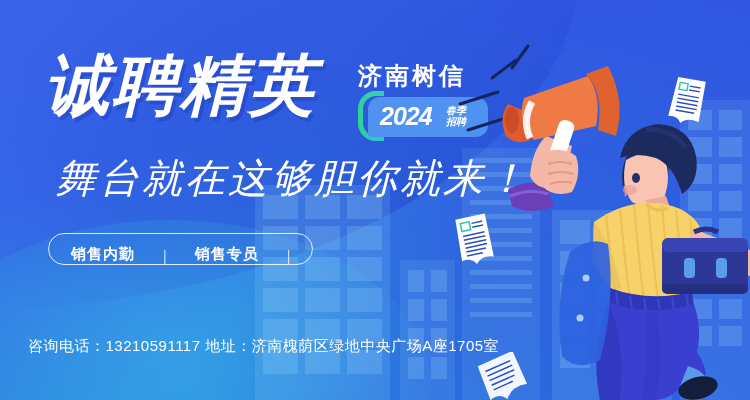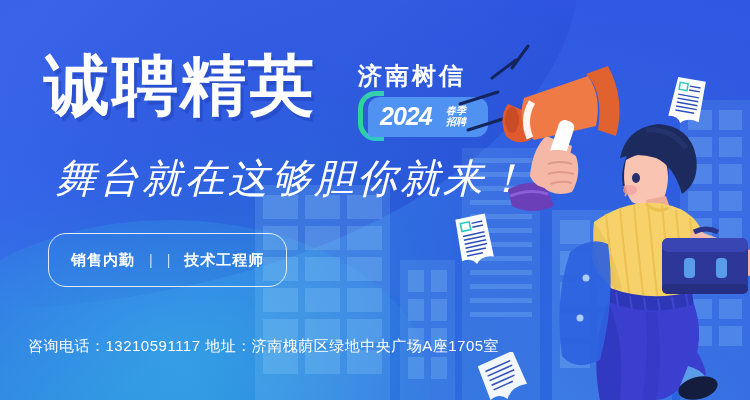--- a/index.html
+++ b/index.html
@@ -65,20 +65,21 @@
     background: rgba(165,225,255,0.20);
   }
 
   
   .headline {
     position: absolute;
     left: 44px;
     top: 52px;
     font-size: 66px;
     font-weight: bold;
+    font-style: italic;
     color: #ffffff;
     letter-spacing: 2px;
     line-height: 1;
     text-shadow: 3px 4px 0 rgba(26,52,170,0.35);
     white-space: nowrap;
   }
 
   .brand-block {
     position: absolute;
     left: 358px;
@@ -157,27 +158,27 @@
     letter-spacing: 3px;
     line-height: 1;
     white-space: nowrap;
     margin-left: 16px;
   }
 
   .positions {
     position: absolute;
     left: 48px;
     top: 233px;
-    height: 54px;
+    height: 32px;
     padding: 0 22px;
     border: 1.5px solid rgba(255,255,255,0.85);
     border-radius: 18px;
     display: flex;
-    align-items: center;
-    gap: 14px;
+    align-items: flex-end;
+    gap: 28px;
     box-sizing: border-box;
   }
   .positions .job {
     font-size: 15px;
     font-weight: bold;
     color: #ffffff;
     letter-spacing: 1px;
     white-space: nowrap;
   }
   .positions .sep {
@@ -321,22 +322,22 @@
       <div class="year">2024</div>
       <div class="season"><span>春季</span><br><span>招聘</span></div>
     </div>
   </div>
 
   <div class="subhead">舞台就在这够胆你就来！</div>
 
   <div class="positions">
     <span class="job">销售内勤</span>
     <span class="sep">|</span>
+    <span class="job">销售专员</span>
     <span class="sep">|</span>
-    <span class="job">技术工程师</span>
   </div>
 
   <div class="footer-contact">咨询电话：13210591117 地址：济南槐荫区绿地中央广场A座1705室</div>
 
   <div class="doc-float" style="left:452px;top:212px;">
     <svg width="46" height="56" viewBox="0 0 46 56">
       <g transform="rotate(-12 23 28)">
         <path d="M8 4 L38 4 L38 48 Q26 44 20 52 Q16 44 6 46 Z" fill="#ffffff"></path>
         <rect x="12" y="9" width="9" height="8" fill="none" stroke="#2ec9c0" stroke-width="1.6"></rect>
         <g stroke="#2f4fb8" stroke-width="1.5">

